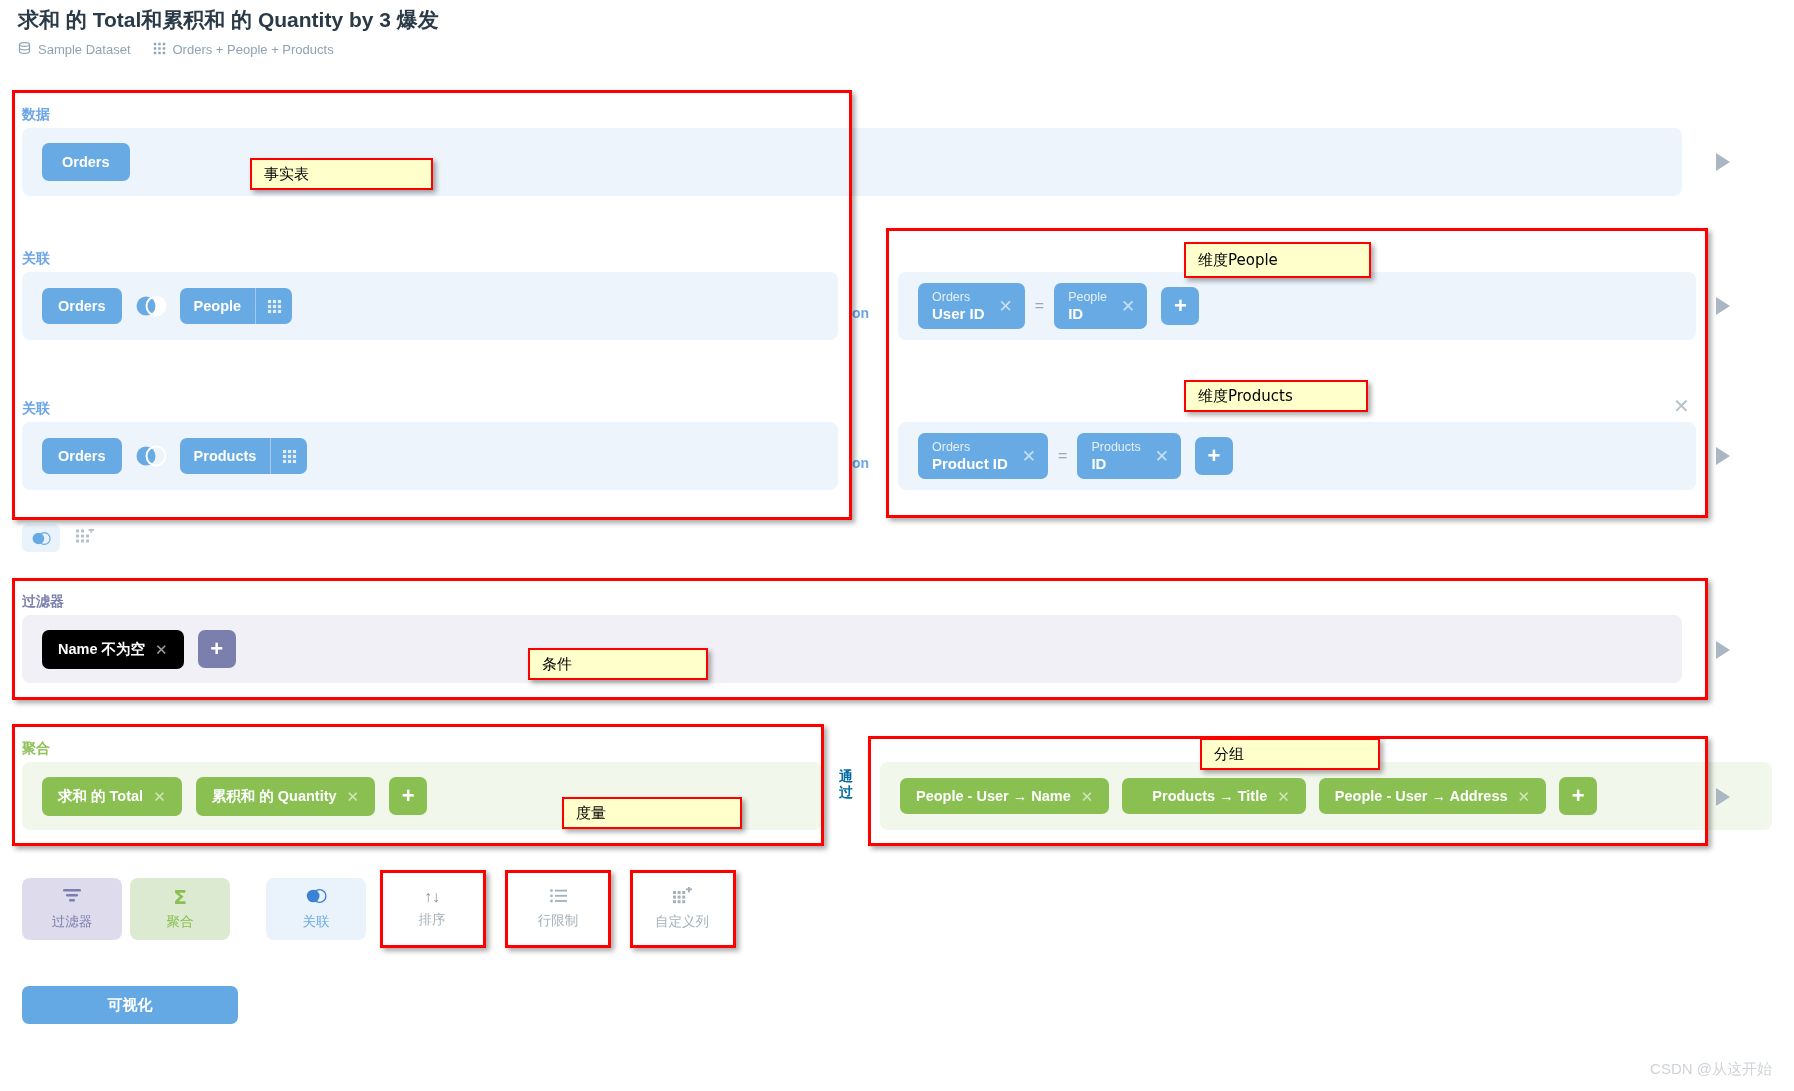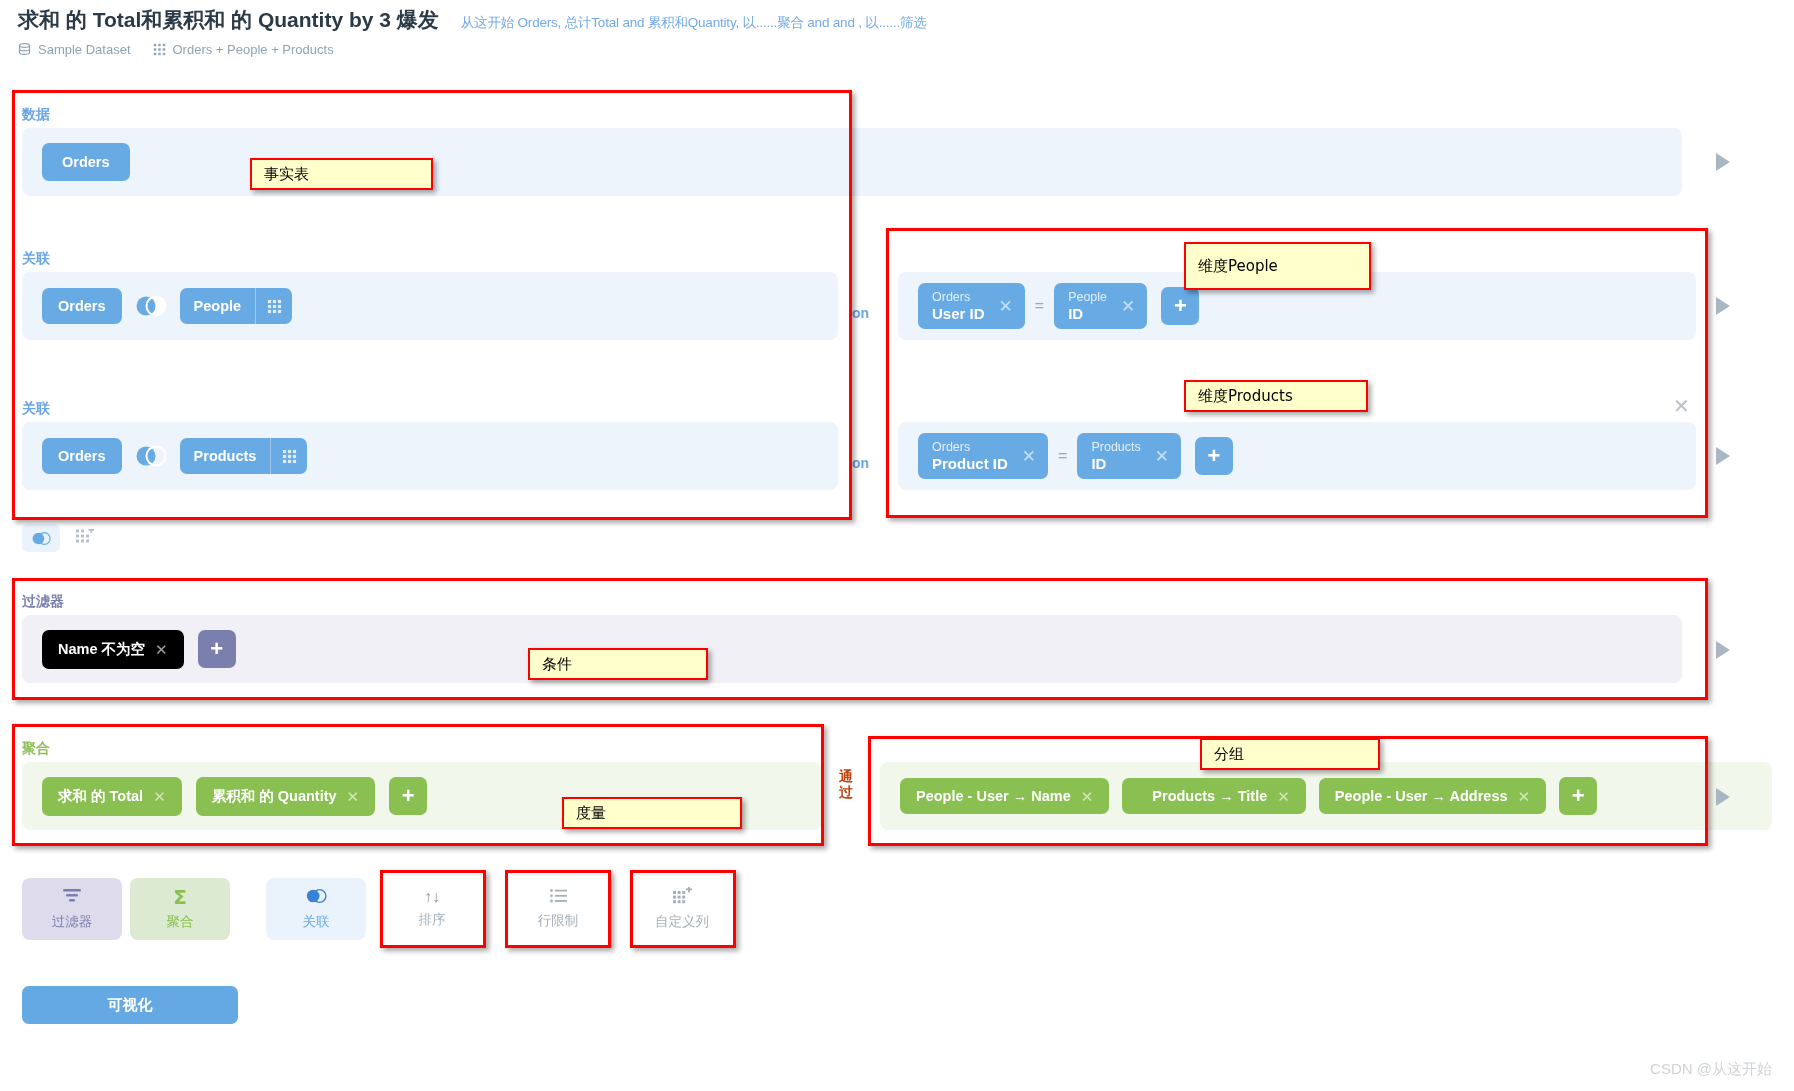--- a/index.html
+++ b/index.html
@@ -32,21 +32,21 @@
     letter-spacing: -0.2px;
   }
   .meta-row {
     display: flex;
     align-items: center;
     gap: 22px;
     margin-top: 8px;
     font-size: 13px;
     color: #8fa3b4;
   }
-  .meta-item { display: flex; align-items: center; gap: 7px; white-space: nowrap; }
+  .meta-item { display: flex; align-items: flex-start; gap: 7px; white-space: nowrap; }
   .meta-item svg { display:block; }
 
   
   .redbox {
     position: absolute;
     border: 3px solid #ff0000;
     box-sizing: border-box;
     box-shadow: 3px 3px 5px rgba(0,0,0,0.35);
     pointer-events: none;
   }
@@ -197,21 +197,21 @@
     border-top: 9px solid transparent;
     border-bottom: 9px solid transparent;
     border-left: 14px solid #aab7c2;
   }
 
   .vertical-by {
     position: absolute;
     width: 20px;
     font-size: 14px;
     font-weight: bold;
-    color: #c2410c;
+    color: #0369a1;
     text-align: center;
     line-height: 1.15;
   }
 
   
   .mini-icon-btn {
     position: absolute;
     width: 38px; height: 28px;
     display: flex; align-items: center; justify-content: center;
     border-radius: 6px;
@@ -264,21 +264,20 @@
   }
 </style>
 </head>
 <body>
 
 <div id="page">
 
   <div class="header">
     <div class="title-row">
       <div class="q-title">求和 的 Total和累积和 的 Quantity by 3 爆发</div>
-      <div class="q-subtitle">从这开始 Orders, 总计Total and 累积和Quantity, 以......聚合 and and , 以......筛选</div>
     </div>
     <div class="meta-row">
       <div class="meta-item">
         <span>
           <svg width="13" height="13" viewBox="0 0 16 16">
               <ellipse cx="8" cy="3.2" rx="6.2" ry="2.3" fill="none" stroke="#8fa3b4" stroke-width="1.5"></ellipse>
               <path d="M1.8 3.2v4.2c0 1.3 2.8 2.3 6.2 2.3s6.2-1 6.2-2.3V3.2" fill="none" stroke="#8fa3b4" stroke-width="1.5"></path>
               <path d="M1.8 7.6v4.2c0 1.3 2.8 2.3 6.2 2.3s6.2-1 6.2-2.3V7.6" fill="none" stroke="#8fa3b4" stroke-width="1.5"></path>
             </svg>
         </span>
@@ -547,21 +546,21 @@
   <div class="redbox" style="left:12px;  top:90px;  width:840px;  height:430px;"></div>
   <div class="redbox" style="left:886px; top:228px; width:822px;  height:290px;"></div>
   <div class="redbox" style="left:12px;  top:578px; width:1696px; height:122px;"></div>
   <div class="redbox" style="left:12px;  top:724px; width:812px;  height:122px;"></div>
   <div class="redbox" style="left:868px; top:736px; width:840px;  height:110px;"></div>
   <div class="redbox" style="left:380px; top:870px; width:106px;  height:78px;"></div>
   <div class="redbox" style="left:505px; top:870px; width:106px;  height:78px;"></div>
   <div class="redbox" style="left:630px; top:870px; width:106px;  height:78px;"></div>
 
   <div class="note" style="left:250px;  top:158px; width:183px; height:32px;">事实表</div>
-  <div class="note" style="left:1184px; top:242px; width:187px; height:48px;">维度People</div>
+  <div class="note" style="left:1184px; top:242px; width:187px; height:36px;">维度People</div>
   <div class="note" style="left:1184px; top:380px; width:184px; height:32px;">维度Products</div>
   <div class="note" style="left:528px;  top:648px; width:180px; height:32px;">条件</div>
   <div class="note" style="left:562px;  top:797px; width:180px; height:32px;">度量</div>
   <div class="note" style="left:1200px; top:738px; width:180px; height:32px;">分组</div>
 
   <div class="watermark">CSDN @从这开始</div>
 
 </div>
 
 </body></html>

